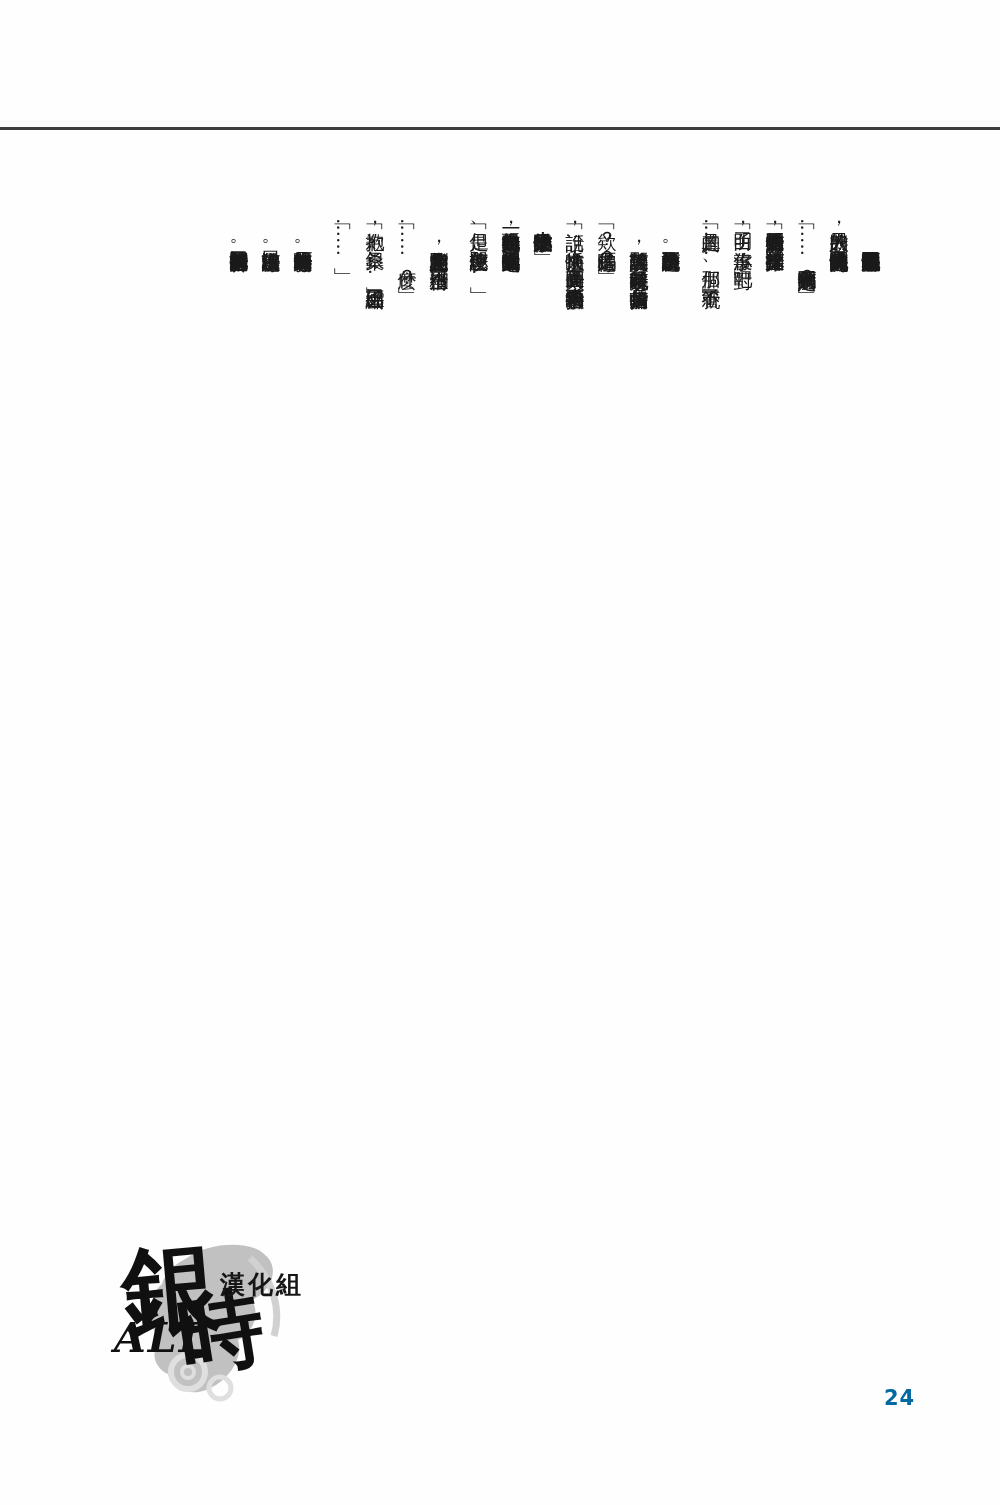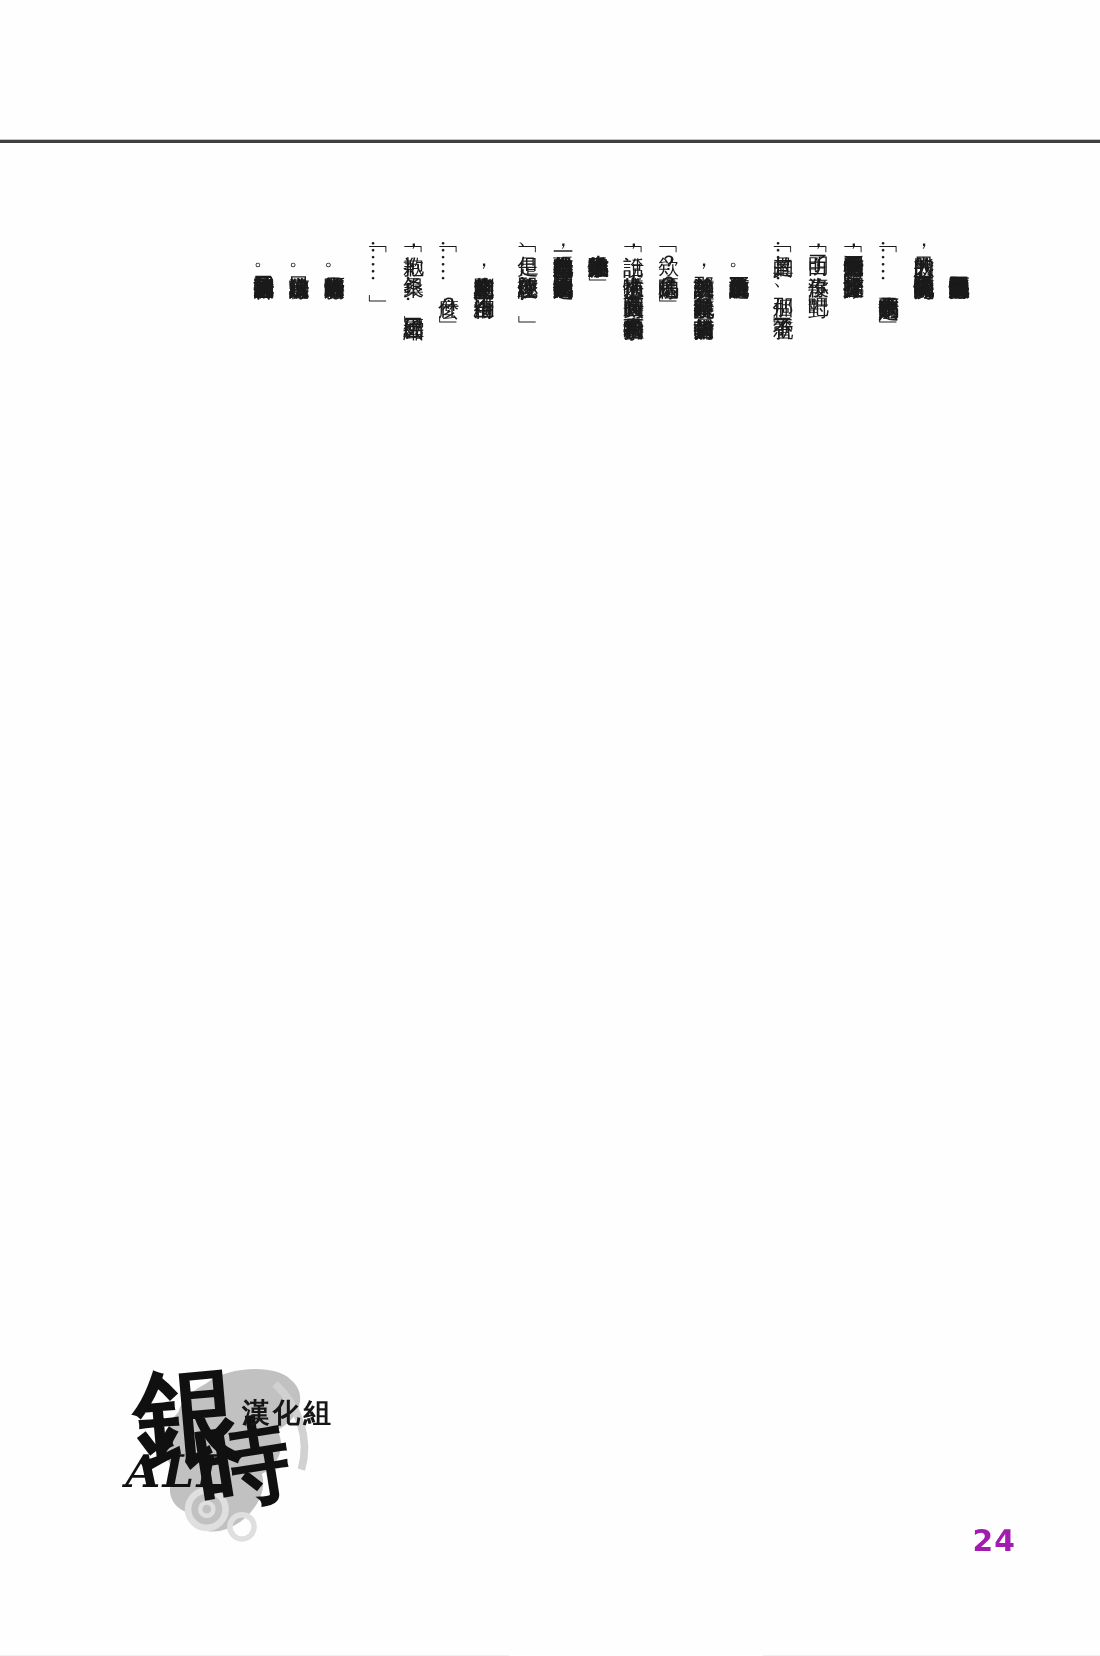--- a/index.html
+++ b/index.html
@@ -94,24 +94,24 @@
     font-weight: bold;
     font-style: italic;
     letter-spacing: 2px;
     color: #101010;
     font-family: "DejaVu Serif", "Liberation Serif", serif;
   }
   .page-number {
     position: absolute;
     left: 884px;
     top: 1386px;
-    font-size: 27px;
+    font-size: 21px;
     font-weight: 600;
     letter-spacing: 1px;
-    color: #a21caf;
+    color: #0369a1;
     font-family: "DejaVu Sans", "Liberation Sans", sans-serif;
   }
 </style>
 </head>
 <body>
 
 <div class="page">
 
   <div class="top-rule"></div>
 

